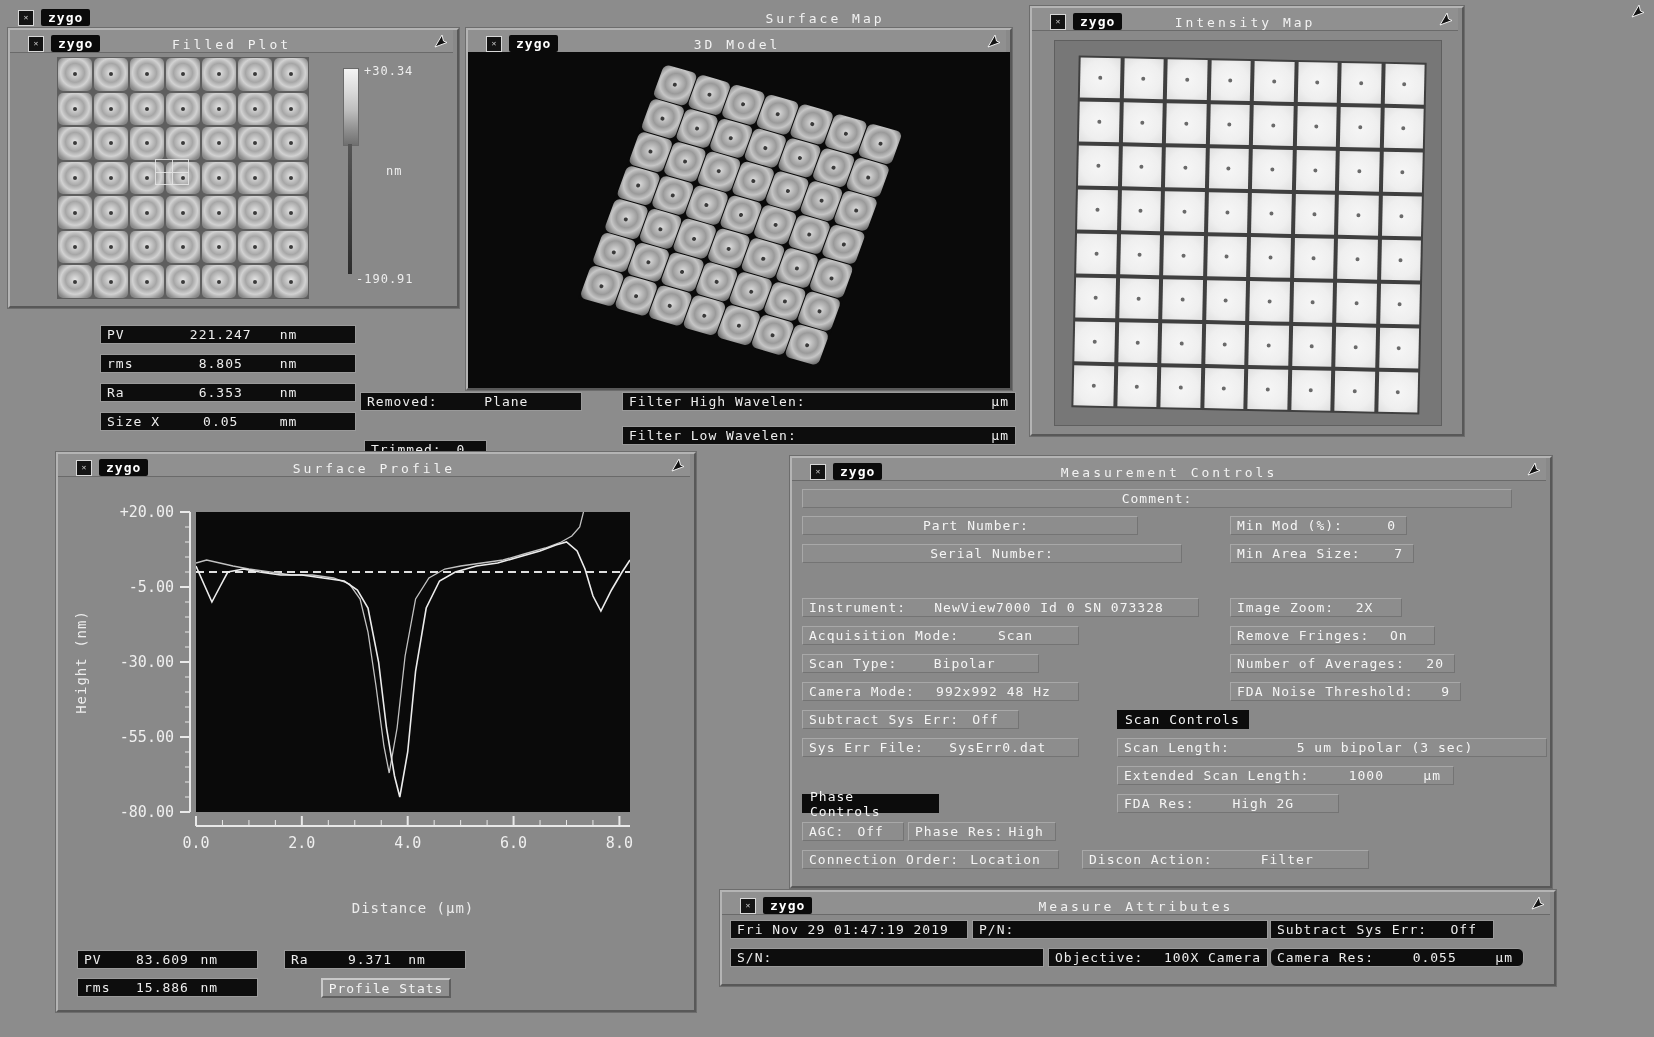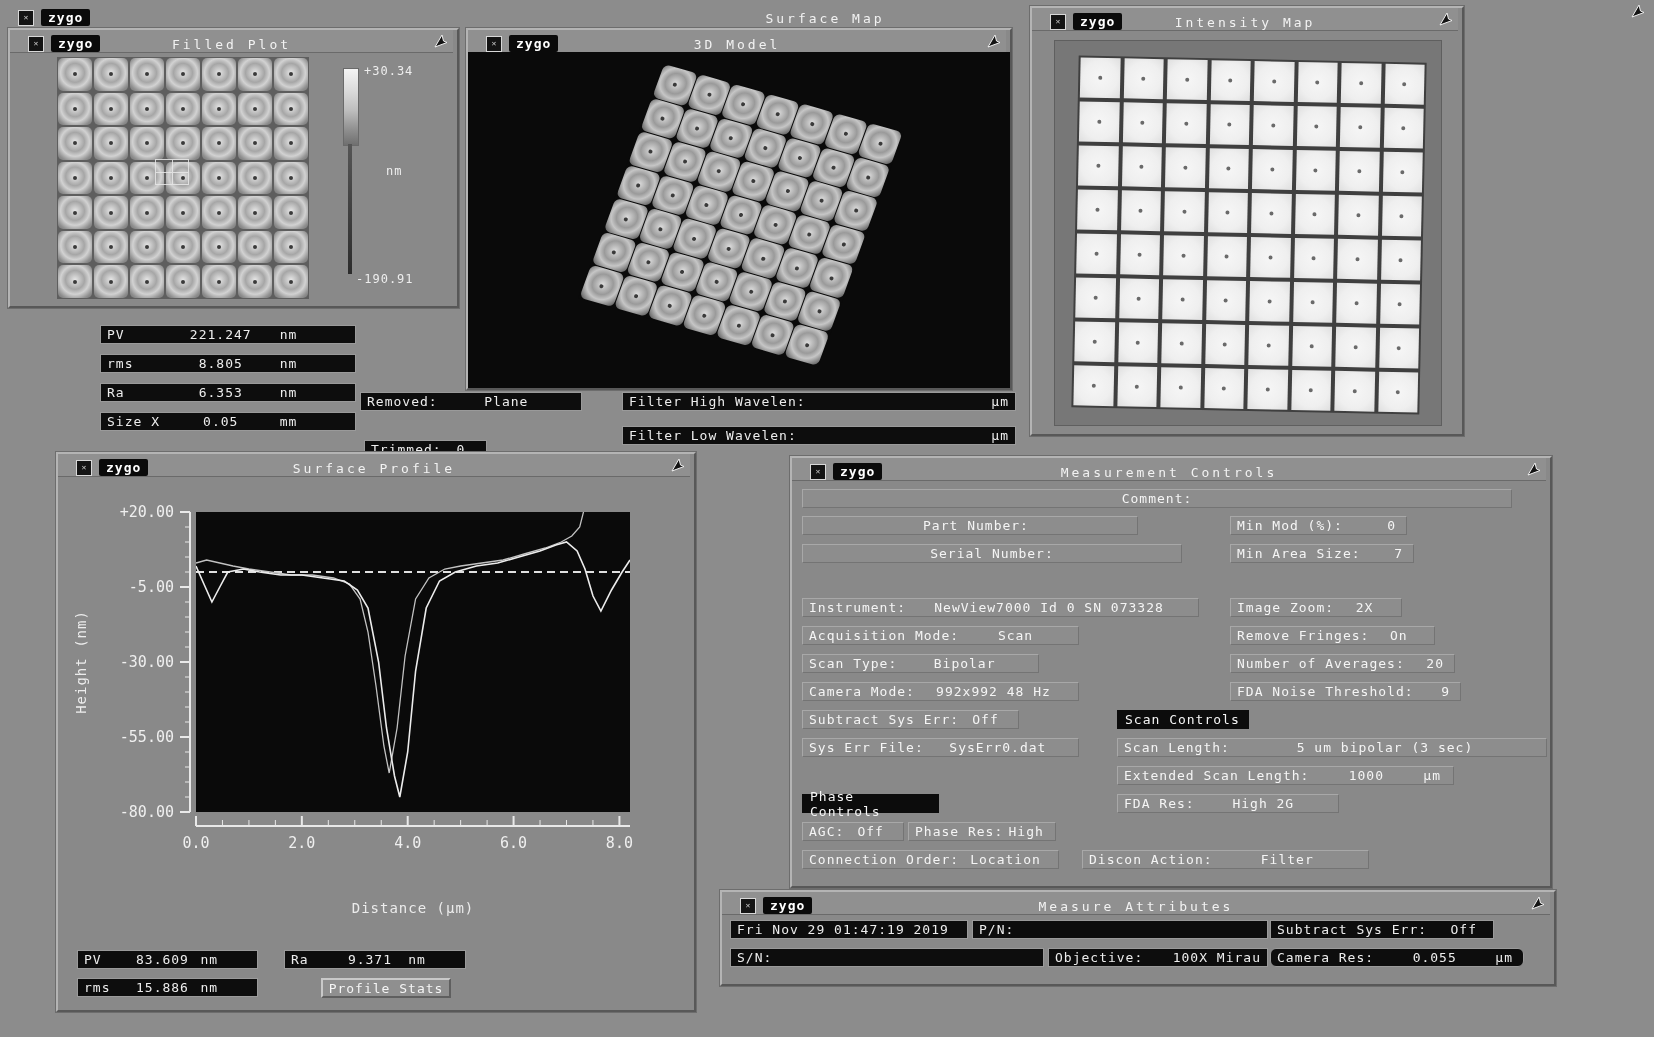--- a/index.html
+++ b/index.html
@@ -845,21 +845,21 @@
     </div>
     <div class="blackbox" style="left:548px;top:28px;width:224px;justify-content:space-between;">
       <span class="lbl">Subtract Sys Err:</span>
         <span class="lbl" style="padding-right:10px;">Off</span>
     </div>
     <div class="blackbox" style="left:8px;top:56px;width:314px;">
       <span class="lbl">S/N:</span>
     </div>
     <div class="blackbox" style="left:326px;top:56px;width:220px;justify-content:space-between;">
       <span class="lbl">Objective:</span>
-        <span class="lbl">100X Mirau</span>
+        <span class="lbl">100X Camera</span>
     </div>
     <div class="blackbox" style="left:548px;top:56px;width:254px;border-radius:6px;">
       <span class="lbl">Camera Res:</span>
         <span class="val-c">0.055</span>
         <span class="lbl" style="padding-right:4px;">µm</span>
     </div>
   </div>
 
 </div>
 

